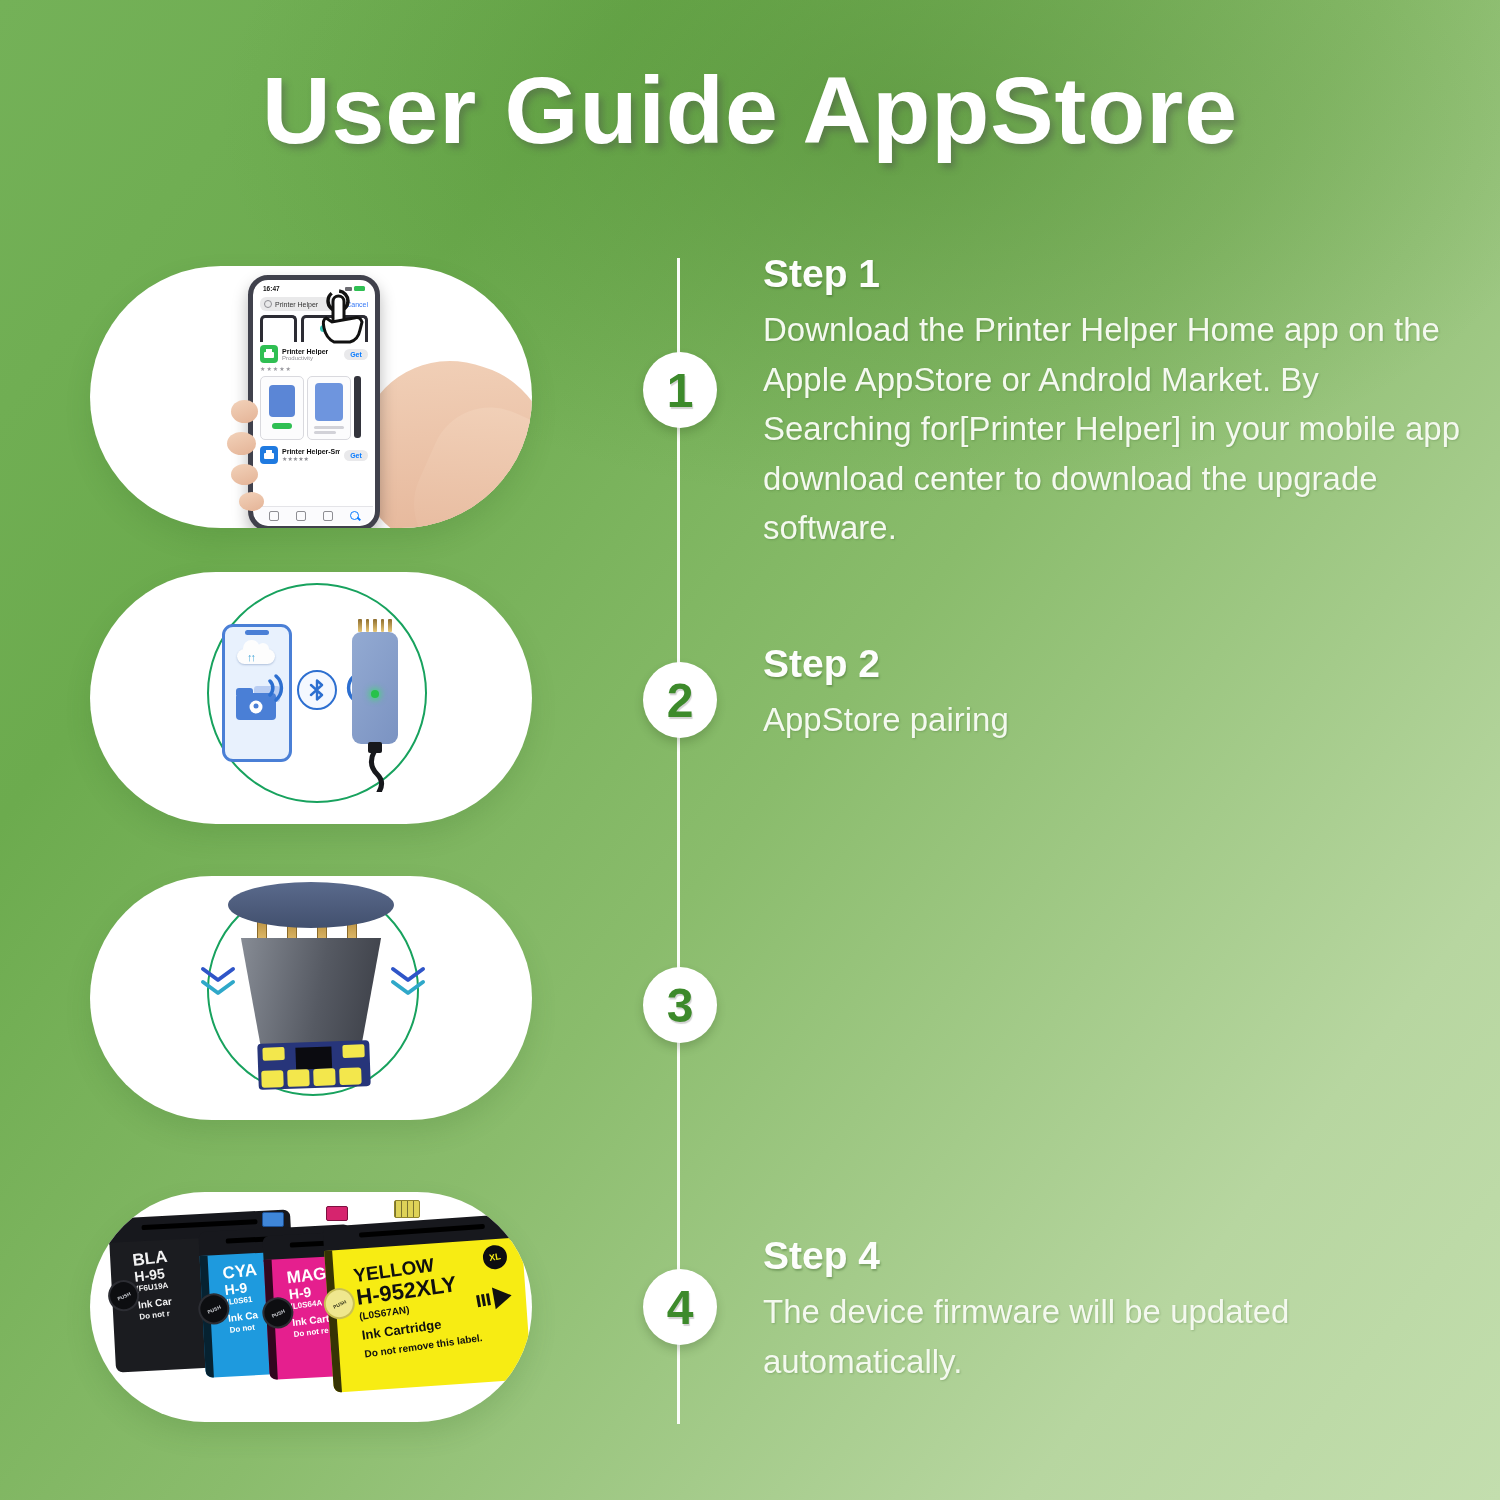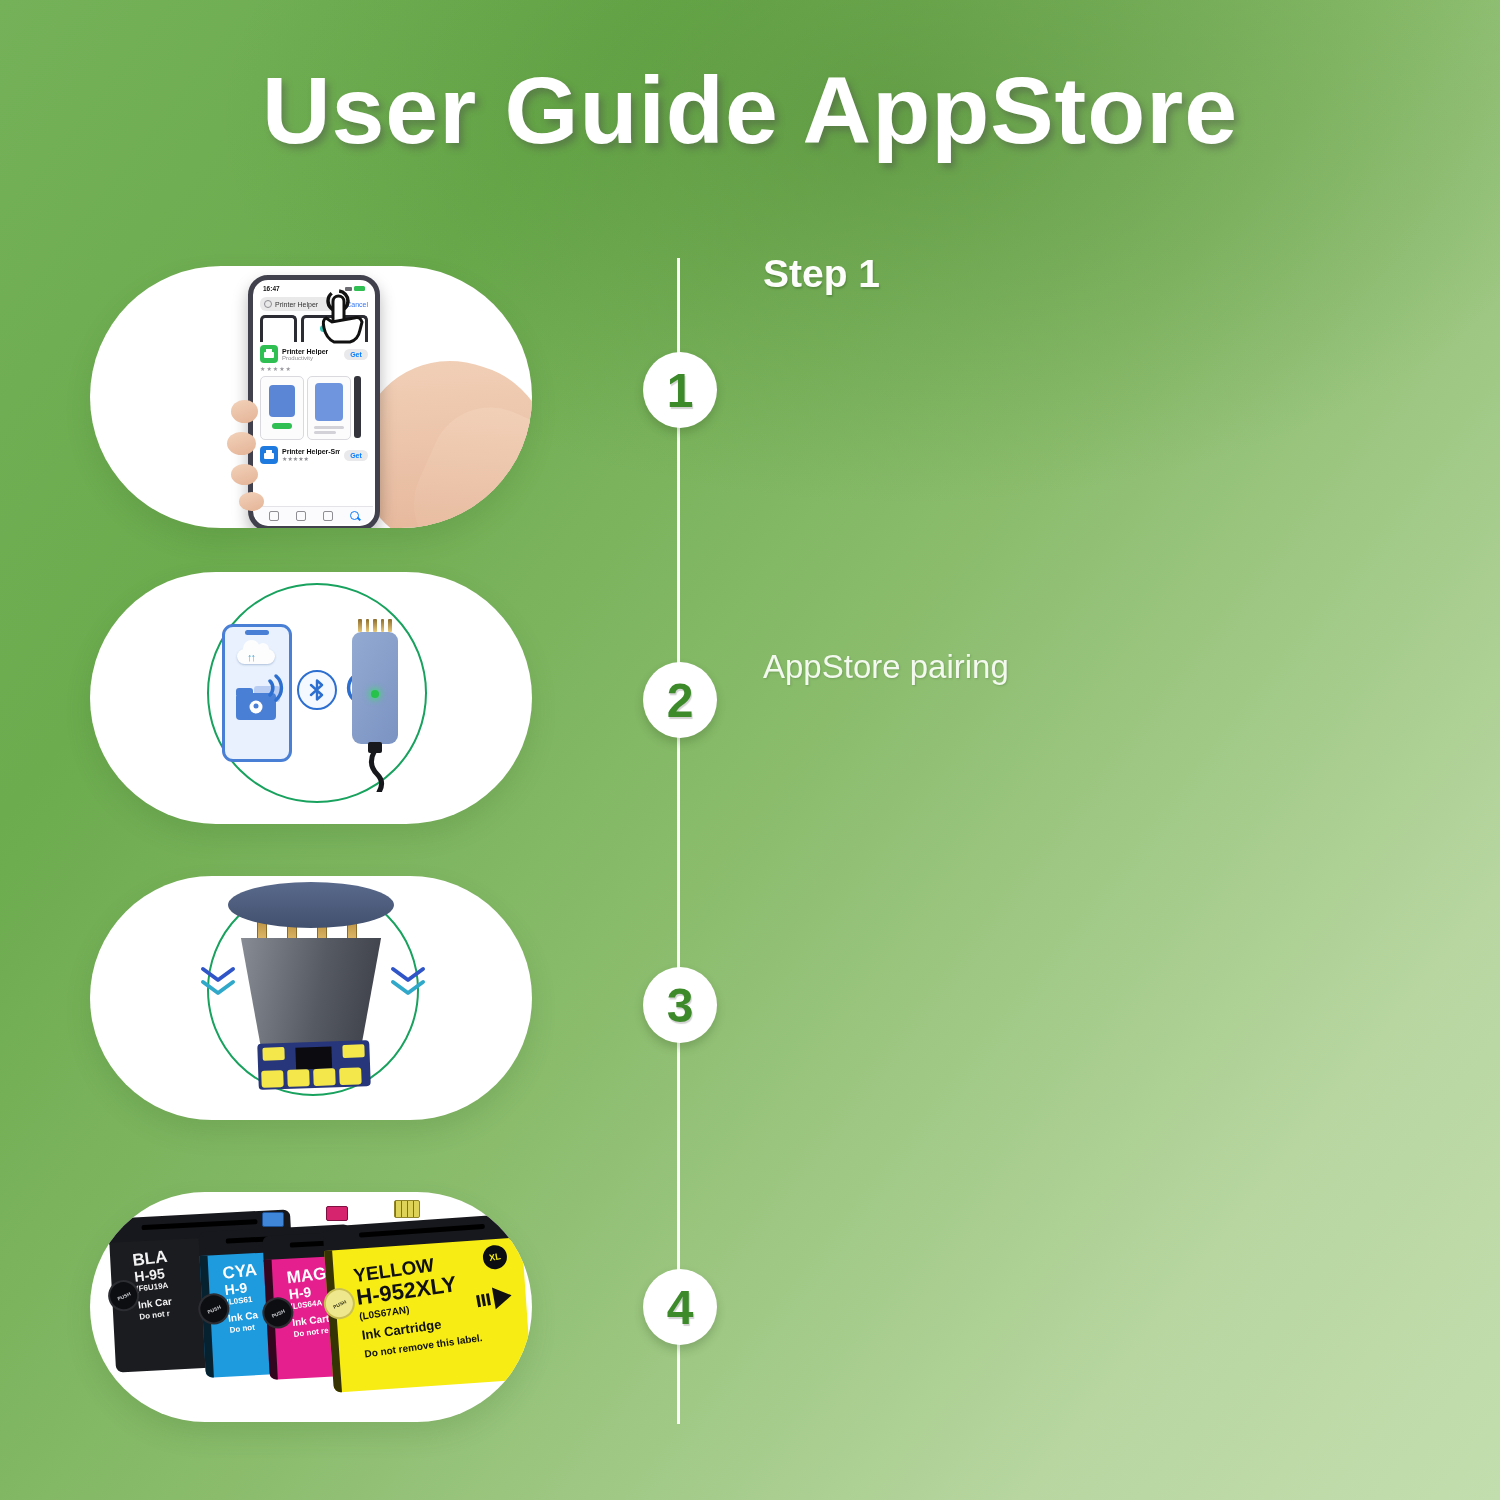--- a/index.html
+++ b/index.html
@@ -181,25 +181,31 @@
     </div>
   <div class="tl-circle c3">
       <span>3</span>
     </div>
   <div class="tl-circle c4">
       <span>4</span>
     </div>
 
   <section class="step s1">
     <h2>Step 1</h2>
+    <p>Download the Printer Helper Home app on the Apple AppStore or Androld Market. By Searching for[Printer Helper] in your mobile app download center to download the upgrade software.</p>
   </section>
   <section class="step s2">
+    <h2>Step 2</h2>
     <p>AppStore pairing</p>
   </section>
   <section class="step s3">
+  </section>
+  <section class="step s4">
+    <h2>Step 4</h2>
+    <p>The device firmware will be updated automatically.</p>
   </section>
 
   <div class="bubble b1">
     <div class="abs skin palm"></div>
     <div class="abs skin forearm"></div>
     <div class="abs skin finger f1"></div>
     <div class="abs skin finger f2"></div>
     <div class="abs skin finger f3"></div>
     <div class="abs skin finger f4"></div>
     <div class="abs phone1">

